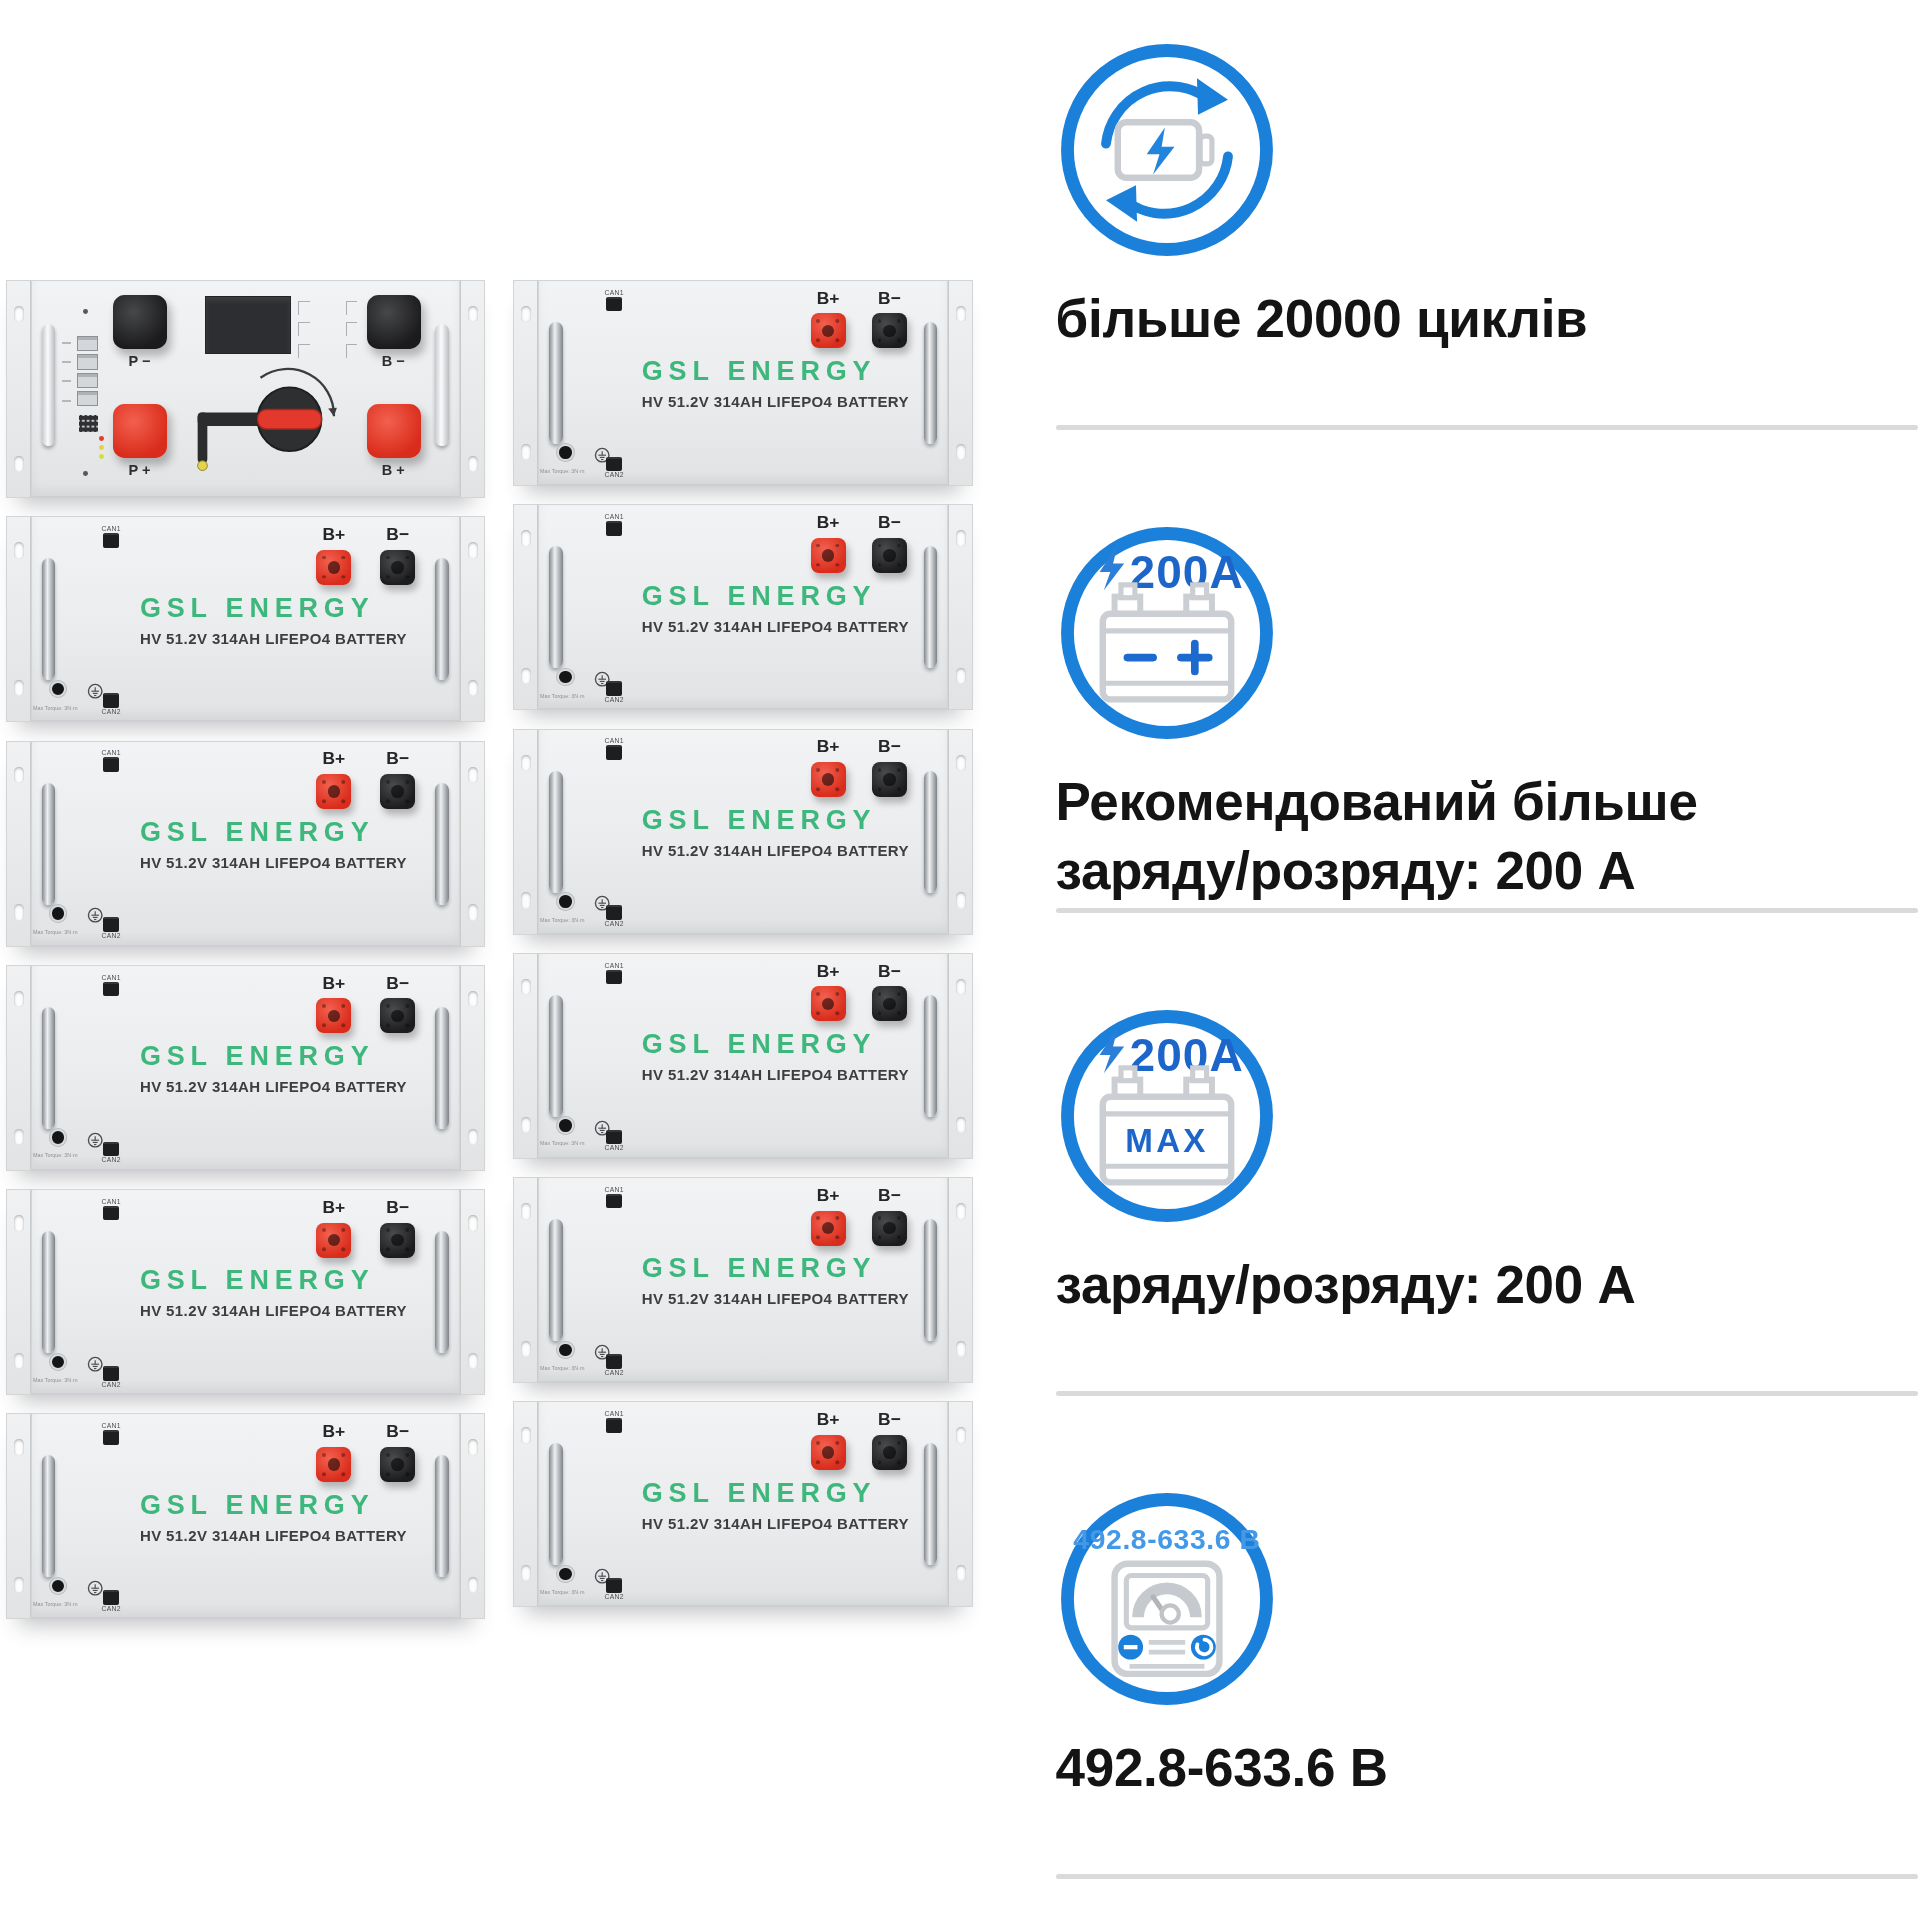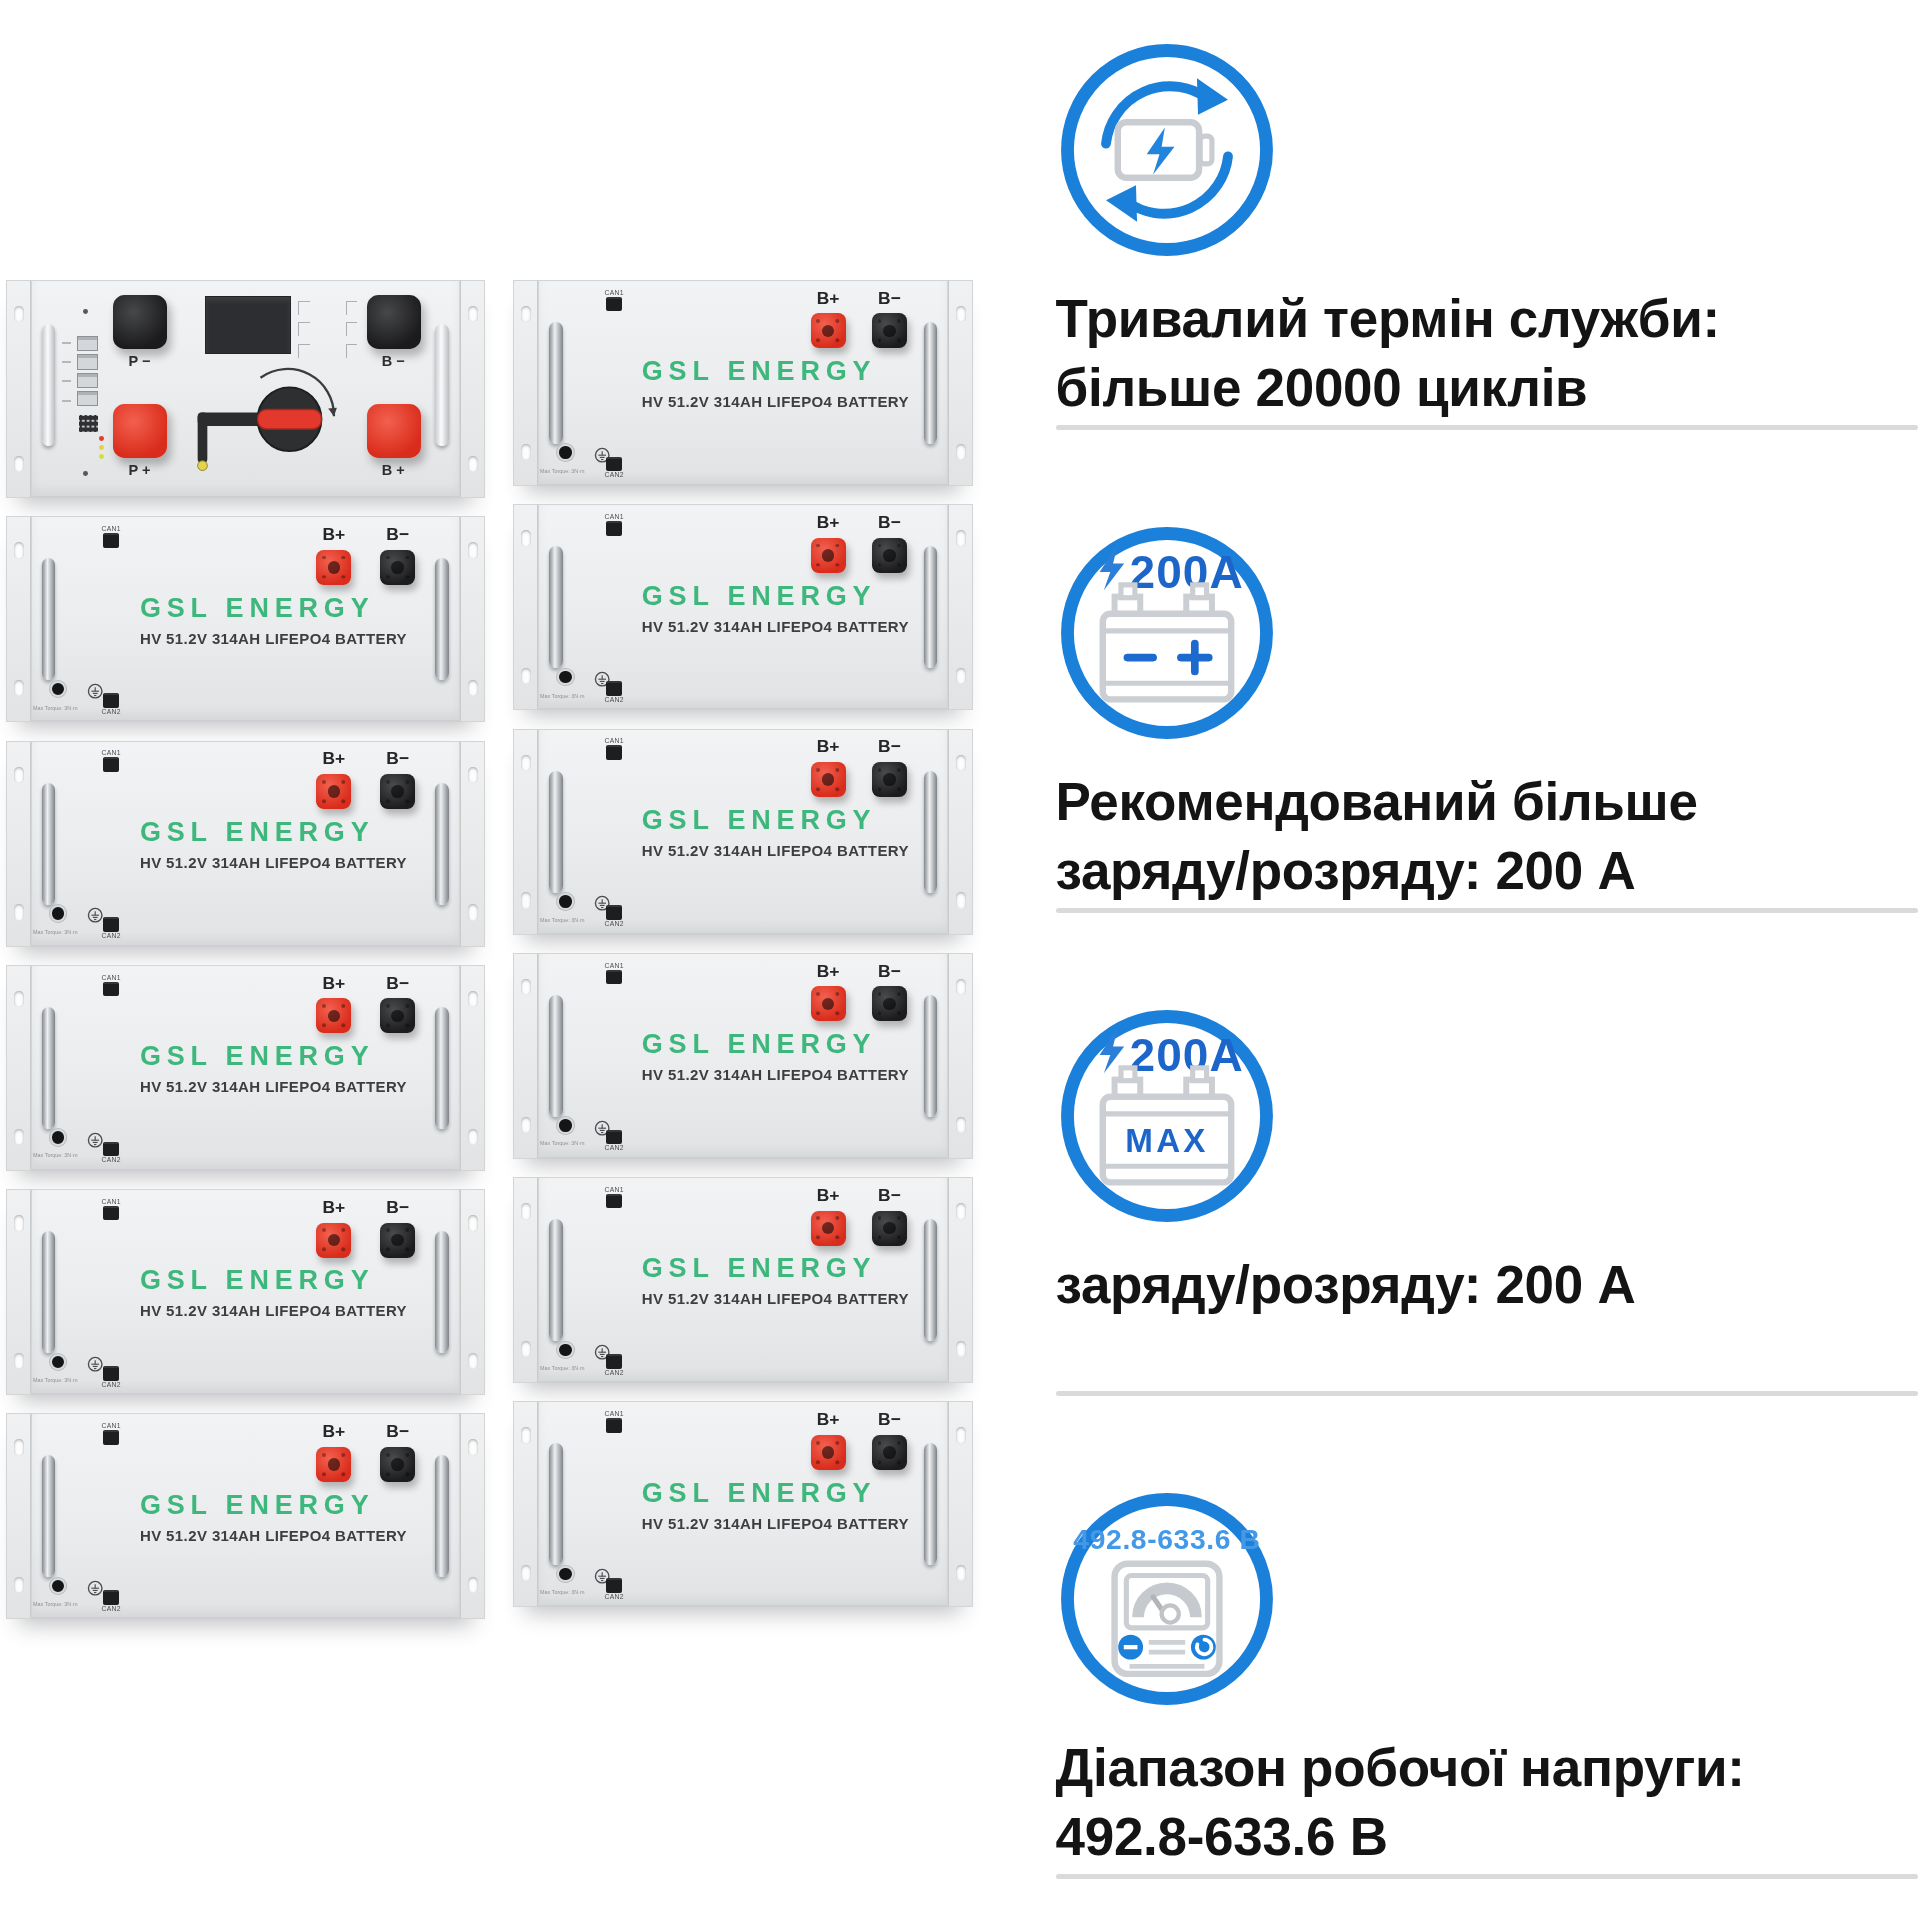--- a/index.html
+++ b/index.html
@@ -678,21 +678,20 @@
       <path d="M21.5 47 A 30 30 0 0 1 69 26" fill="none" stroke="#1b80da" stroke-width="4.6" stroke-linecap="round"></path>
       <polygon points="64,16.5 78.5,26.5 64.5,33.5" fill="#1b80da"></polygon>
       <path d="M78.5 53 A 30 30 0 0 1 31 74" fill="none" stroke="#1b80da" stroke-width="4.6" stroke-linecap="round"></path>
       <polygon points="36,83.5 21.5,73.5 35.5,66.5" fill="#1b80da"></polygon>
       <rect x="27" y="37" width="38" height="26" rx="4" fill="#ffffff" stroke="#c9cdd1" stroke-width="3"></rect>
       <rect x="65.5" y="43.5" width="5.5" height="13" rx="2" fill="#ffffff" stroke="#c9cdd1" stroke-width="2.4"></rect>
       <polygon points="49,39.5 40.5,52 46.5,52 43.5,61.5 53.5,48.5 47.5,48.5" fill="#2285dd"></polygon>
     </svg>
 
     <div class="f-title">
-      <div class="line1">Тривалий термін служби:</div>
       <div class="line2">більше 20000 циклів</div>
     </div>
     <div class="f-divider"></div>
   </div>
       <div class="feature" style="top: 526px;">
 
     <svg class="f-icon" viewBox="0 0 100 100">
       <circle cx="50" cy="50" r="46.5" fill="#ffffff" stroke="#1b80da" stroke-width="6"></circle>
       <polygon points="27,8.5 18.5,21.5 23.5,21.5 20.5,30 30,17.5 24.8,17.5" fill="#2b7fd9"></polygon>
       <text x="32.5" y="29" font-size="21.5" font-weight="bold" fill="#1d66c9" letter-spacing="0.5">200A</text>
@@ -748,20 +747,19 @@
       <circle cx="33" cy="72.5" r="5.8" fill="#1b80da"></circle>
       <line x1="29.8" y1="72.5" x2="36.2" y2="72.5" stroke="#ffffff" stroke-width="2"></line>
       <circle cx="67" cy="72.5" r="5.8" fill="#1b80da"></circle>
       <path d="M64.2 71.2 A 3.4 3.4 0 1 0 67.5 69" fill="none" stroke="#ffffff" stroke-width="1.8" stroke-linecap="round"></path>
       <line x1="41.5" y1="70.3" x2="58.5" y2="70.3" stroke="#cdd0d4" stroke-width="2.2"></line>
       <line x1="41.5" y1="74.8" x2="58.5" y2="74.8" stroke="#cdd0d4" stroke-width="2.2"></line>
       <line x1="32.5" y1="81.5" x2="67.5" y2="81.5" stroke="#cdd0d4" stroke-width="2.2"></line>
     </svg>
 
     <div class="f-title">
-      <div class="line1">Діапазон робочої напруги:</div>
       <div class="line2">492.8-633.6 В</div>
     </div>
     <div class="f-divider"></div>
   </div>
     </div>
 </div>
 
 
 </body></html>

